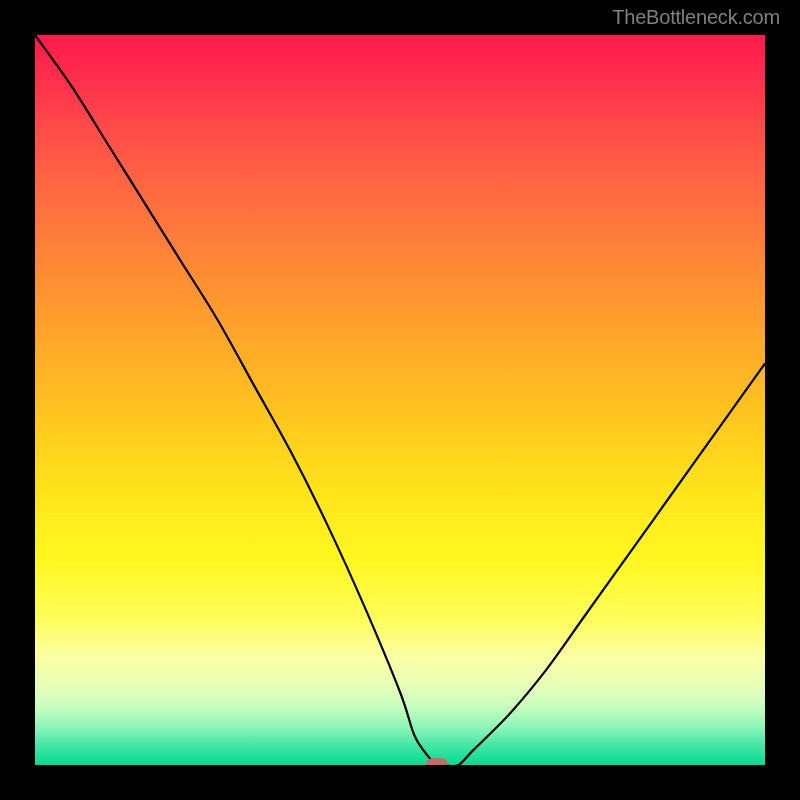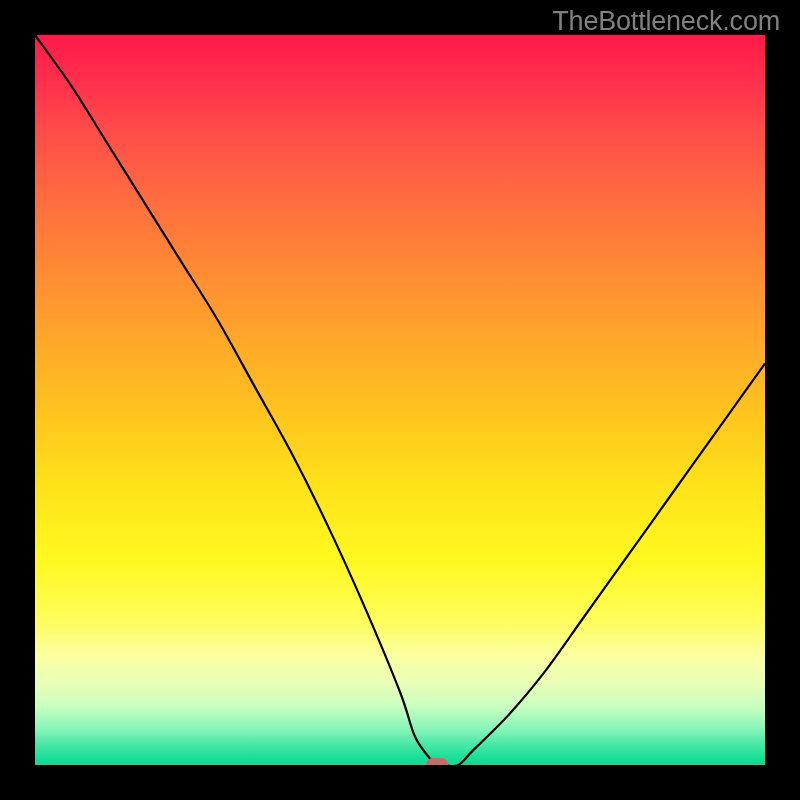--- a/index.html
+++ b/index.html
@@ -63,21 +63,21 @@
     height: 14px;
     background: #c96a69;
     border-radius: 7px;
     transform: translate(-50%, -50%);
   }
   .attribution {
     position: absolute;
     top: 6px;
     right: 20px;
     color: #808080;
-    font-size: 27px;
+    font-size: 20px;
     font-weight: 500;
     letter-spacing: -0.2px;
   }
 </style>
 </head>
 <body>
 
 <div class="chart-container">
 
   <div class="plot-area">

